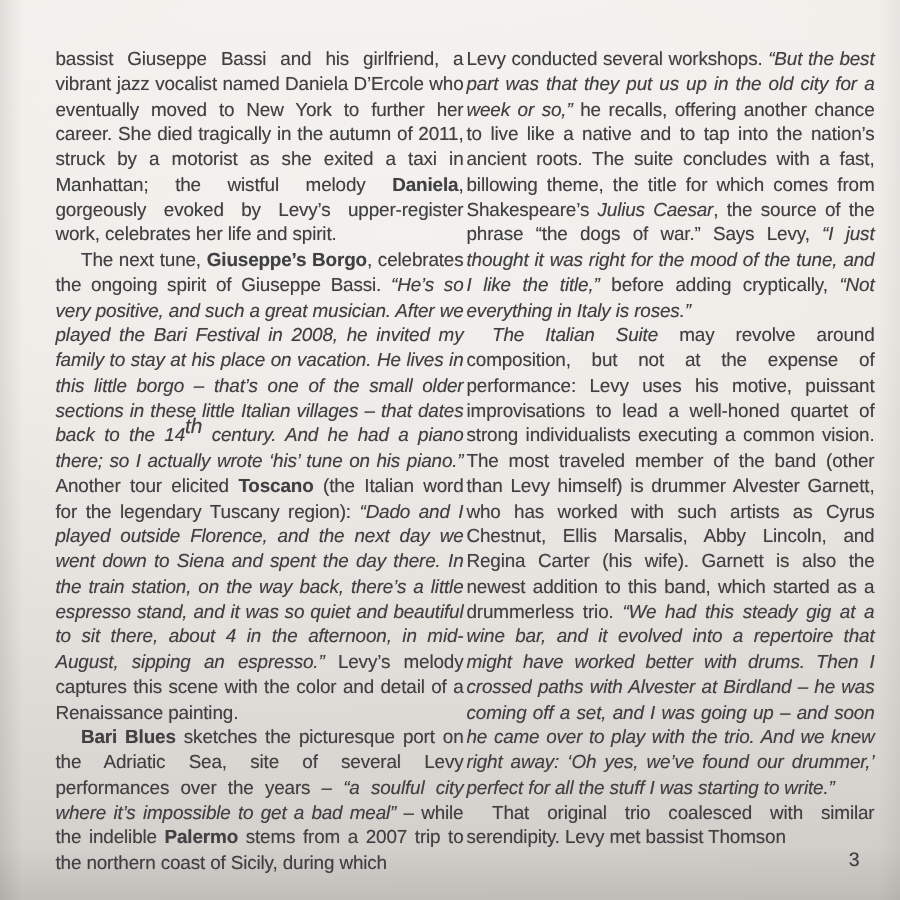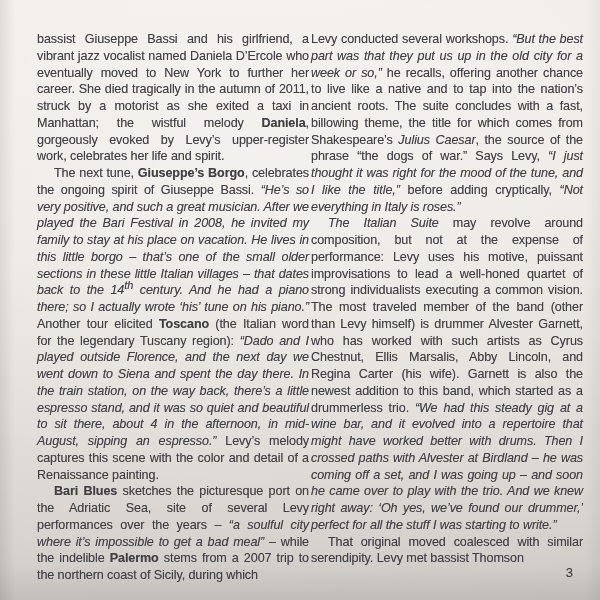--- a/index.html
+++ b/index.html
@@ -53,21 +53,21 @@
     padding: 0;
   }
   p.para.indent {
     text-indent: 17px;
   }
   .run-normal { }
   .run-bold   { font-weight: 700; }
   .run-italic { font-style: italic; }
   sup.run-sup-italic {
     font-style: italic;
-    font-size: 11px;
+    font-size: 14px;
     line-height: 0;
     vertical-align: super;
   }
   .page-number {
     position: absolute;
     top: 565px;
     right: 27px;
     font-size: 13px;
     text-shadow: 0 0 0.5px rgba(64,63,66,0.45);
   }
@@ -77,16 +77,16 @@
 
 <div class="page">
   <div class="col col-left">
       <p class="para"><span class="run-normal">bassist Giuseppe Bassi and his girlfriend, a vibrant jazz vocalist named Daniela D’Ercole who eventually moved to New York to further her career. She died tragically in the autumn of 2011, struck by a motorist as she exited a taxi in Manhattan; the wistful melody </span><span class="run-bold">Daniela</span><span class="run-normal">, gorgeously evoked by Levy’s upper-register work, celebrates her life and spirit.</span></p>
       <p class="para indent"><span class="run-normal">The next tune, </span><span class="run-bold">Giuseppe’s Borgo</span><span class="run-normal">, celebrates the ongoing spirit of Giuseppe Bassi. </span><span class="run-italic">“He’s so very positive, and such a great musician. After we played the Bari Festival in 2008, he invited my family to stay at his place on vacation. He lives in this little borgo – that’s one of the small older sections in these little Italian villages – that dates back to the 14</span><sup class="run-sup-italic">th</sup><span class="run-italic"> century. And he had a piano there; so I actually wrote ‘his’ tune on his piano.”</span><span class="run-normal"> Another tour elicited </span><span class="run-bold">Toscano</span><span class="run-normal"> (the Italian word for the legendary Tuscany region): </span><span class="run-italic">“Dado and I played outside Florence, and the next day we went down to Siena and spent the day there. In the train station, on the way back, there’s a little espresso stand, and it was so quiet and beautiful to sit there, about 4 in the afternoon, in mid-August, sipping an espresso.”</span><span class="run-normal"> Levy’s melody captures this scene with the color and detail of a Renaissance painting.</span></p>
       <p class="para indent"><span class="run-bold">Bari Blues</span><span class="run-normal"> sketches the picturesque port on the Adriatic Sea, site of several Levy performances over the years – </span><span class="run-italic">“a soulful city where it’s impossible to get a bad meal”</span><span class="run-normal"> – while the indelible </span><span class="run-bold">Palermo</span><span class="run-normal"> stems from a 2007 trip to the northern coast of Sicily, during which</span></p>
     </div>
   <div class="col col-right">
       <p class="para"><span class="run-normal">Levy conducted several workshops. </span><span class="run-italic">“But the best part was that they put us up in the old city for a week or so,”</span><span class="run-normal"> he recalls, offering another chance to live like a native and to tap into the nation’s ancient roots. The suite concludes with a fast, billowing theme, the title for which comes from Shakespeare’s </span><span class="run-italic">Julius Caesar</span><span class="run-normal">, the source of the phrase “the dogs of war.” Says Levy, </span><span class="run-italic">“I just thought it was right for the mood of the tune, and I like the title,”</span><span class="run-normal"> before adding cryptically, </span><span class="run-italic">“Not everything in Italy is roses.”</span></p>
       <p class="para indent"><span class="run-italic">The Italian Suite</span><span class="run-normal"> may revolve around composition, but not at the expense of performance: Levy uses his motive, puissant improvisations to lead a well-honed quartet of strong individualists executing a common vision. The most traveled member of the band (other than Levy himself) is drummer Alvester Garnett, who has worked with such artists as Cyrus Chestnut, Ellis Marsalis, Abby Lincoln, and Regina Carter (his wife). Garnett is also the newest addition to this band, which started as a drummerless trio. </span><span class="run-italic">“We had this steady gig at a wine bar, and it evolved into a repertoire that might have worked better with drums. Then I crossed paths with Alvester at Birdland – he was coming off a set, and I was going up – and soon he came over to play with the trio. And we knew right away: ‘Oh yes, we’ve found our drummer,’ perfect for all the stuff I was starting to write.”</span></p>
-      <p class="para indent"><span class="run-normal">That original moved coalesced with similar serendipity. Levy met bassist Thomson</span></p>
+      <p class="para indent"><span class="run-normal">That original trio coalesced with similar serendipity. Levy met bassist Thomson</span></p>
     </div>
   <div class="page-number">3</div>
 </div>
 
 </body></html>

